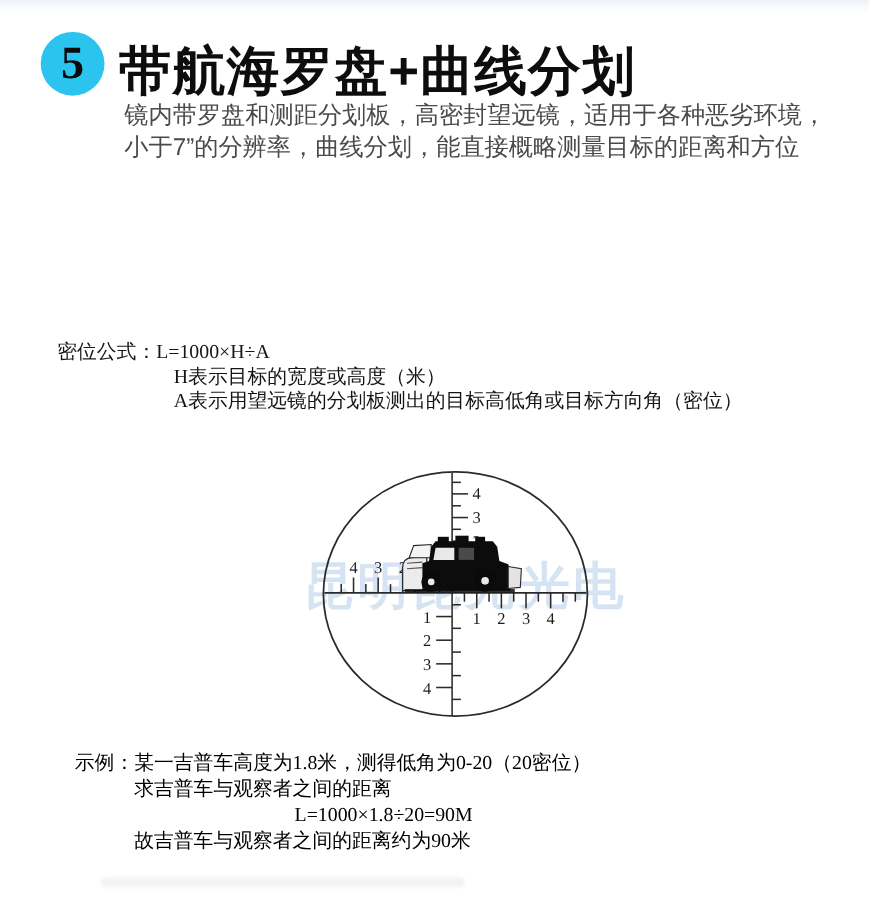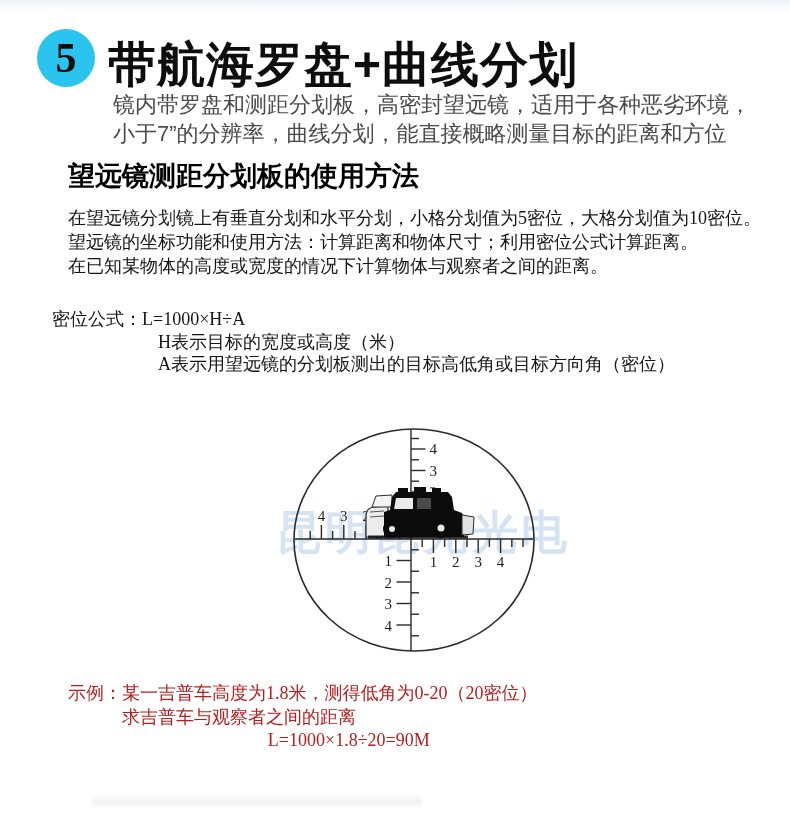--- a/index.html
+++ b/index.html
@@ -19,21 +19,21 @@
   .paras{position:absolute;left:68px;top:206px;font-size:18px;line-height:24px;color:#151515;}
   .paras div{white-space:nowrap;}
   .formula{position:absolute;left:0;top:308px;font-size:18px;line-height:22.5px;color:#151515;}
   .formula div{position:relative;white-space:nowrap;}
   .f-main{margin-left:52px;}
   .f-intro{margin-left:86px;}
   .f-ind{margin-left:158px;}
   .watermark{position:absolute;left:276px;top:502px;font-size:46px;font-weight:900;
         letter-spacing:3px;color:#bcd2ec;opacity:.6;white-space:nowrap;z-index:0;}
   .reticle-svg{position:absolute;left:0;top:0;z-index:1;}
-  .example{position:absolute;left:0;top:682px;font-size:18px;line-height:23.5px;color:#b91c1c;}
+  .example{position:absolute;left:0;top:682px;font-size:18px;line-height:23.5px;color:#000000;}
   .example div{white-space:pre;}
   .ex-0{margin-left:68px;}
   .ex-ind1{margin-left:122px;}
   .ex-ind2{margin-left:160px;text-align:center;}
   .ghost-line{position:absolute;left:92px;top:798px;width:330px;height:8px;background:#8a8f99;
         opacity:.12;filter:blur(2px);border-radius:3px;}
   svg text{font-family:"Liberation Serif","DejaVu Serif",serif;font-size:15px;fill:#1d1d1d;}
 </style>
 </head>
 <body>
@@ -41,27 +41,21 @@
 <div class="page">
   <div class="top-fade"></div>
 
   <div class="badge">
     <span>5</span>
   </div>
 
   <h1 class="title">带航海罗盘+曲线分划</h1>
   <p class="subtitle">镜内带罗盘和测距分划板，高密封望远镜，适用于各种恶劣环境，小于7”的分辨率，曲线分划，能直接概略测量目标的距离和方位</p>
 
-  <h2 class="heading serif">望远镜测距分划板的使用方法</h2>
 
-  <div class="paras serif">
-    <div>在望远镜分划镜上有垂直分划和水平分划，小格分划值为5密位，大格分划值为10密位。</div>
-    <div>望远镜的坐标功能和使用方法：计算距离和物体尺寸；利用密位公式计算距离。</div>
-    <div>在已知某物体的高度或宽度的情况下计算物体与观察者之间的距离。</div>
-  </div>
 
   <div class="formula serif">
     <div class="f-main">密位公式：L=1000×H÷A</div>
     <div class="f-ind">H表示目标的宽度或高度（米）</div>
     <div class="f-ind">A表示用望远镜的分划板测出的目标高低角或目标方向角（密位）</div>
   </div>
 
   <div class="watermark">昆明昆光光电</div>
 
   <svg class="reticle-svg" width="790" height="818" viewBox="0 0 790 818">
@@ -150,16 +144,17 @@
       <circle cx="392" cy="529" r="3" fill="#e8e8e8"></circle>
       <circle cx="441" cy="528" r="10" fill="#0a0a0a"></circle>
       <circle cx="441" cy="528" r="3.5" fill="#e8e8e8"></circle>
     </g>
   </svg>
 
   <div class="example serif">
     <div class="ex-0">示例：某一吉普车高度为1.8米，测得低角为0-20（20密位）</div>
     <div class="ex-ind1">求吉普车与观察者之间的距离</div>
     <div class="ex-ind2">L=1000×1.8÷20=90M</div>
+    <div class="ex-ind1">故吉普车与观察者之间的距离约为90米</div>
   </div>
 
   <div class="ghost-line"></div>
 </div>
 
 </body></html>

